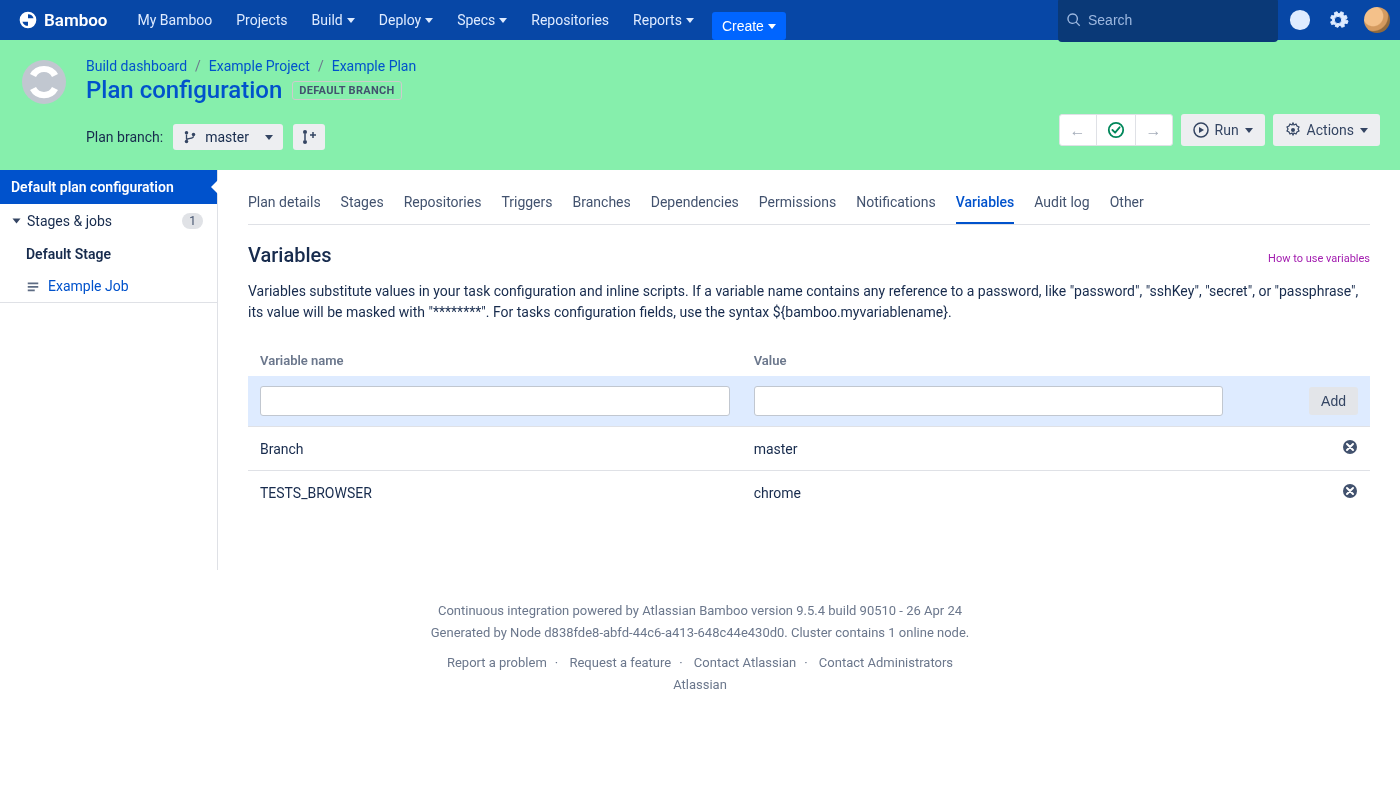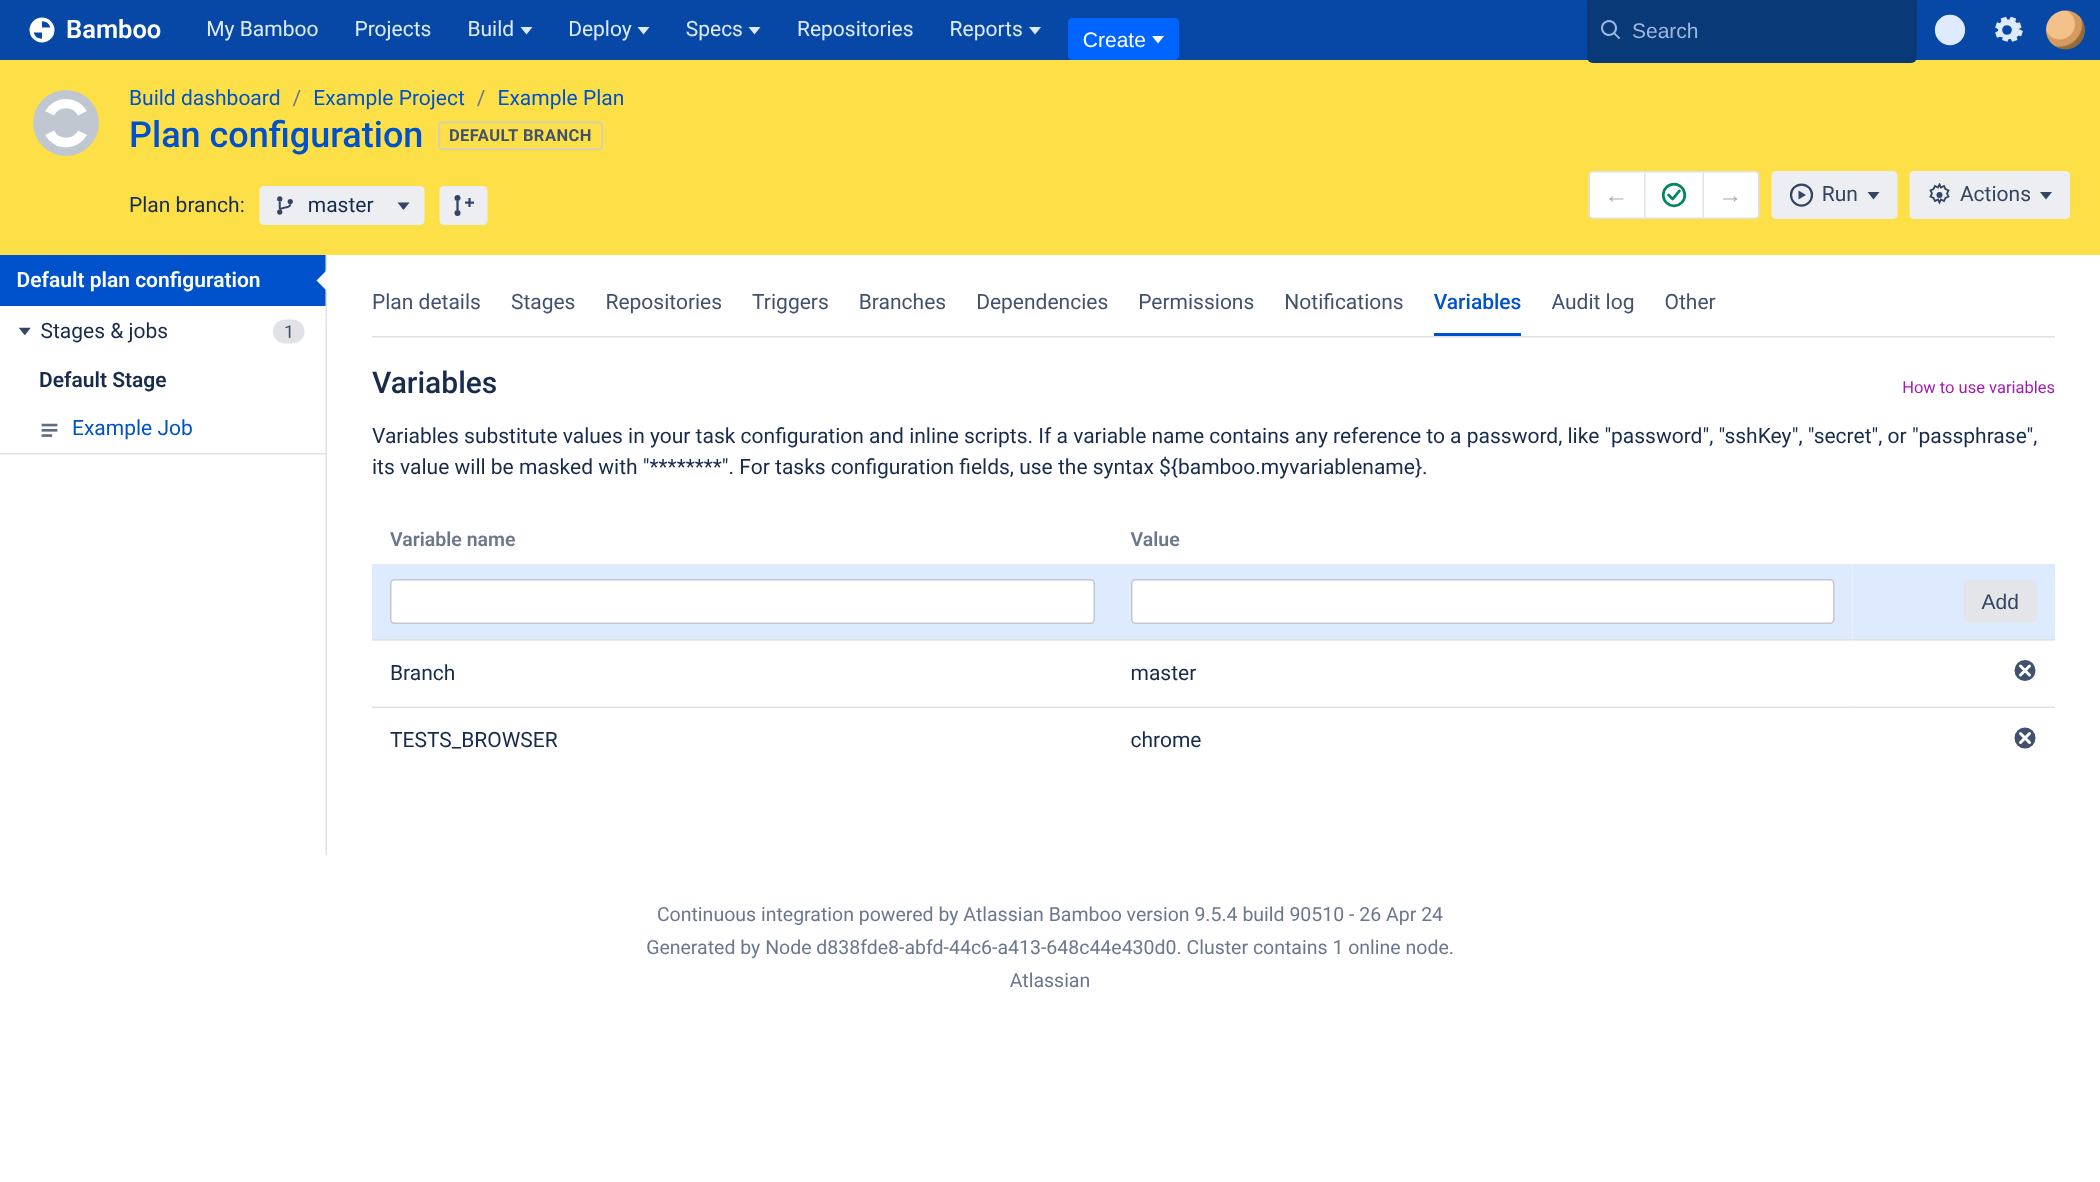--- a/index.html
+++ b/index.html
@@ -16,21 +16,21 @@
 .topnav .spacer { flex: 1; }
 .topnav .search-box { background: #0a3977; border-radius: 4px; height: 44px; width: 220px; display: flex; align-items: center; padding: 0 8px; color: #9db8e0; gap: 6px; }
 .topnav .search-box input { background: transparent; border: none; color: #fff; outline: none; flex: 1; font-size: 14px; }
 .topnav .search-box input::placeholder { color: #9db8e0; }
 .topnav .icon-btn { width: 32px; height: 32px; display: flex; align-items: center; justify-content: center; cursor: pointer; margin-left: 6px; }
 .topnav .icon-btn svg { width: 22px; height: 22px; fill: #deebff; stroke: #deebff; }
 .topnav .avatar { width: 26px; height: 26px; border-radius: 50%; background: radial-gradient(circle at 35% 35%, #f4c18a 0 40%, #d49a5f 45% 60%, #926a3c 65% 100%); margin-left: 10px; cursor: pointer; }
 .chevron-down { width: 0; height: 0; border-left: 4px solid transparent; border-right: 4px solid transparent; border-top: 5px solid currentColor; }
 
 
-.header-area { background: #fde047; padding: 18px 20px 20px 20px; display: flex; gap: 18px; }
+.header-area { background: #86efac; padding: 18px 20px 20px 20px; display: flex; gap: 18px; }
 .header-icon { width: 48px; height: 48px; flex-shrink: 0; }
 .header-main { flex: 1; }
 .breadcrumbs { display: flex; align-items: center; gap: 8px; font-size: 14px; color: #5e6c84; }
 .breadcrumbs a { color: #0052cc; }
 .breadcrumbs .sep { color: #6b778c; }
 .title-row { display: flex; align-items: center; gap: 10px; margin-top: 2px; }
 .page-title { font-size: 24px; font-weight: 500; color: #0052cc; }
 .badge { font-size: 11px; font-weight: 700; color: #42526e; border: 1px solid #ccc; border-radius: 3px; padding: 2px 6px; letter-spacing: 0.3px; }
 .branch-row { display: flex; align-items: center; gap: 10px; margin-top: 20px; color: #172b4d; }
 .branch-select { background: #edeef1; border-radius: 3px; padding: 5px 10px; display: flex; align-items: center; gap: 8px; cursor: pointer; }
@@ -301,14 +301,20 @@
               </span></td>
           </tr>
         </tbody>
     </table>
   </div>
 </div>
 
 <div class="footer">
   <div>Continuous integration powered by Atlassian Bamboo version 9.5.4 build 90510 - 26 Apr 24</div>
   <div>Generated by Node d838fde8-abfd-44c6-a413-648c44e430d0. Cluster contains 1 online node.</div>
+  <div class="links">
+    <a href="#">Report a problem</a><span class="dot">·</span>
+    <a href="#">Request a feature</a><span class="dot">·</span>
+    <a href="#">Contact Atlassian</a><span class="dot">·</span>
+    <a href="#">Contact Administrators</a>
+  </div>
   <div><a href="#">Atlassian</a></div>
 </div>
 
 </body></html>

